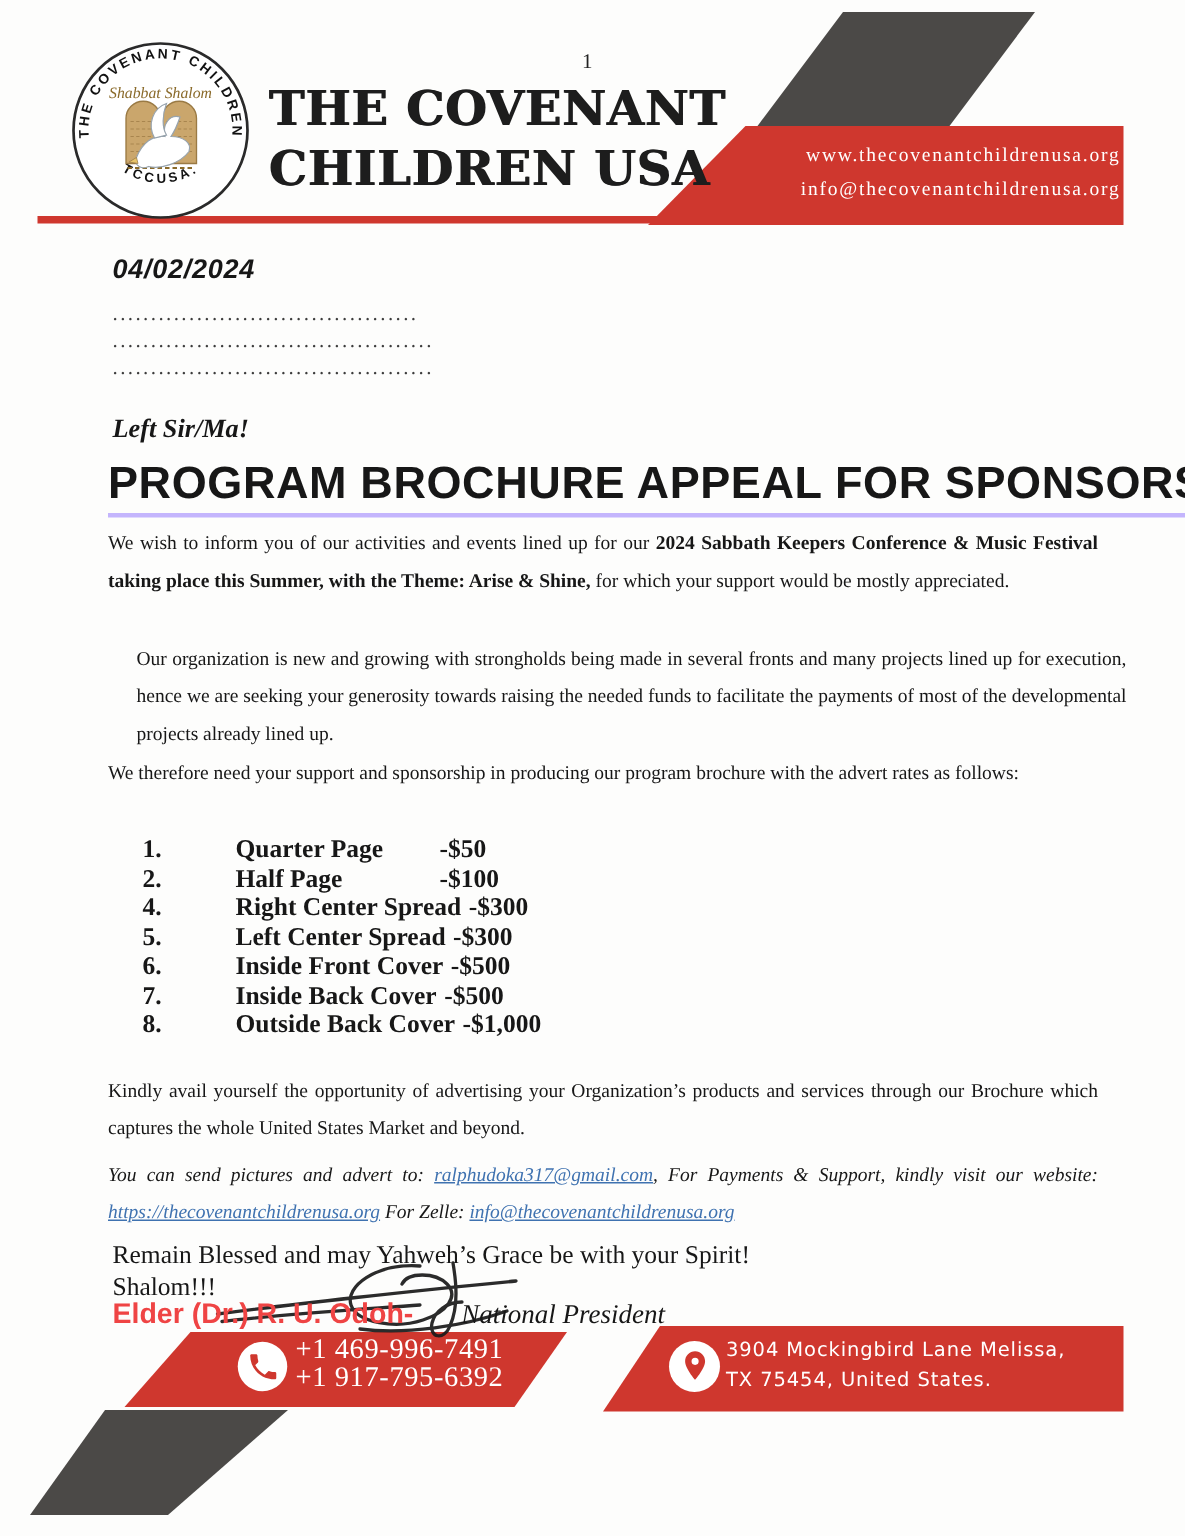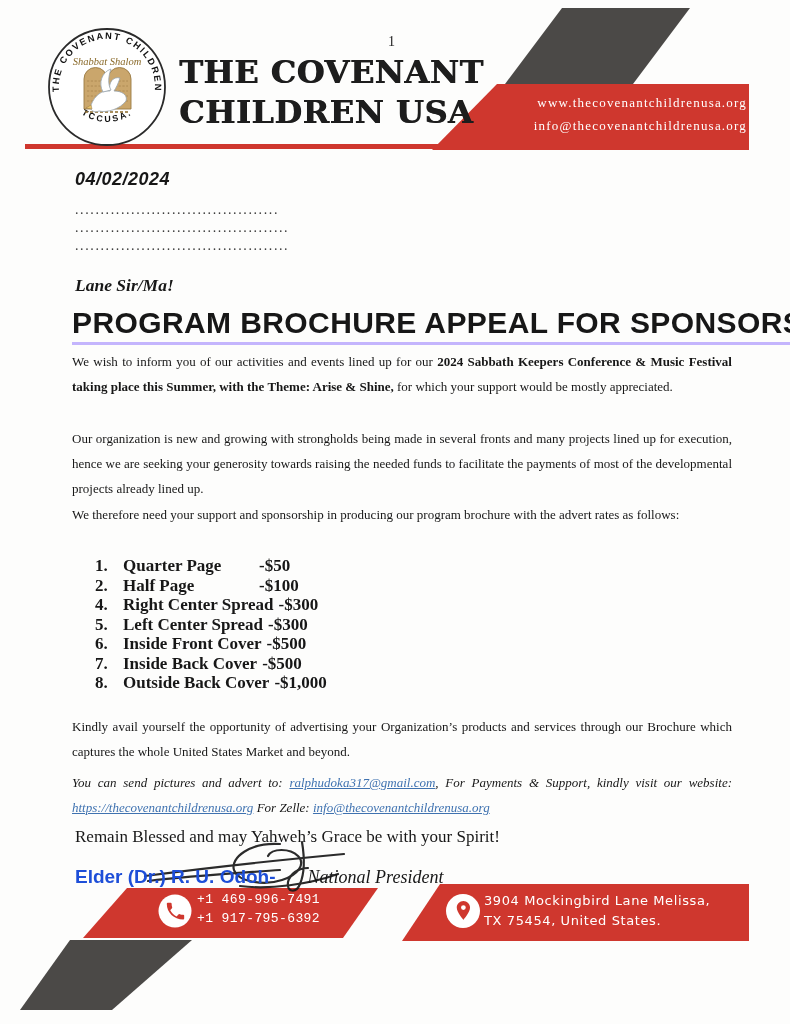--- a/index.html
+++ b/index.html
@@ -19,39 +19,39 @@
 
   
   .date{left:75px;top:169px;font-family:"Liberation Sans",sans-serif;
         font-weight:bold;font-style:italic;font-size:18px;letter-spacing:.5px;}
   .dots{left:75px;top:201px;font-size:14px;line-height:18px;letter-spacing:1.6px;color:#3c3c3c;}
   .salutation{left:75px;top:275px;font-weight:bold;font-style:italic;font-size:17.5px;}
   .subject{left:72px;top:306px;font-family:"Liberation Sans",sans-serif;font-weight:bold;
            font-size:30px;letter-spacing:.4px;border-bottom:3px solid #c4b5fd;
            padding-bottom:2px;white-space:nowrap;}
   .para{left:72px;width:660px;font-size:13px;line-height:25px;text-align:justify;}
-  .p1{top:349px;} .p2{top:426px;} .p3{top:502px;} .p4{top:714px;} .p5{top:770px;font-style:italic;}
+  .p1{top:349px;} .p2{top:426px;margin-left:19px;} .p3{top:502px;} .p4{top:714px;} .p5{top:770px;font-style:italic;}
   .b{font-weight:bold;}
   .lnk{color:#3f72b0;text-decoration:underline;cursor:pointer;}
 
   
   .rates{left:95px;top:556px;font-weight:bold;font-size:17px;line-height:19.5px;}
   .rate-row{white-space:nowrap;}
   .rate-num{display:inline-block;width:28px;}
-  .rate-label{display:inline-block;min-width:131px;margin-right:5px;}
+  .rate-label{display:inline-block;min-width:131px;margin-right:5px;margin-left:34px;}
 
   
   .closing{left:75px;top:826px;font-size:17px;line-height:21px;}
   .signer{left:75px;top:866px;white-space:nowrap;}
-  .signer-name{font-family:"Liberation Sans",sans-serif;font-weight:bold;font-size:19px;color:#1d4ed8;}
+  .signer-name{font-family:"Liberation Sans",sans-serif;font-weight:bold;font-size:19px;color:#ef4444;}
   .signer-title{font-style:italic;font-size:18px;margin-left:32px;}
 
   
-  .phones{left:197px;top:890px;color:#fff;font-family:Liberation Mono, monospace;
-          font-size:13px;line-height:19px;letter-spacing:.4px;white-space:nowrap;}
+  .phones{left:197px;top:890px;color:#fff;font-family:Liberation Serif, serif;
+          font-size:19px;line-height:19px;letter-spacing:.4px;white-space:nowrap;}
   .address{left:484px;top:891px;color:#fff;font-family:"DejaVu Sans",sans-serif;
            font-size:13px;line-height:19.5px;letter-spacing:.6px;white-space:nowrap;}
 </style>
 </head>
 <body>
 
 <div class="page">
 
   <svg class="abs" style="left:0;top:0" width="790" height="1024" viewBox="0 0 790 1024">
     <polygon points="562,8 690,8 633,84 505,84" fill="#4b4947"></polygon>
@@ -114,21 +114,21 @@
   </div>
 
   <div class="abs date">04/02/2024</div>
 
   <div class="abs dots">
     <div>........................................</div>
     <div>..........................................</div>
     <div>..........................................</div>
   </div>
 
-  <div class="abs salutation">Lane Sir/Ma!</div>
+  <div class="abs salutation">Left Sir/Ma!</div>
 
   <div class="abs subject">PROGRAM BROCHURE APPEAL FOR SPONSORSHIP:</div>
 
   <div class="abs para p1"><span>We wish to inform you of our activities and events lined up for our </span><span class="b">2024 Sabbath Keepers Conference &amp; Music Festival taking place this Summer, with the Theme: Arise &amp; Shine,</span><span> for which your support would be mostly appreciated.</span></div>
   <div class="abs para p2">Our organization is new and growing with strongholds being made in several fronts and many projects lined up for execution, hence we are seeking your generosity towards raising the needed funds to facilitate the payments of most of the developmental projects already lined up.</div>
   <div class="abs para p3">We therefore need your support and sponsorship in producing our program brochure with the advert rates as follows:</div>
 
   <div class="abs rates">
       <div class="rate-row"><span class="rate-num">1.</span><span class="rate-label">Quarter Page</span><span class="rate-price">-$50</span></div>
       <div class="rate-row"><span class="rate-num">2.</span><span class="rate-label">Half Page</span><span class="rate-price">-$100</span></div>
@@ -137,20 +137,21 @@
       <div class="rate-row"><span class="rate-num">6.</span><span class="rate-label">Inside Front Cover</span><span class="rate-price">-$500</span></div>
       <div class="rate-row"><span class="rate-num">7.</span><span class="rate-label">Inside Back Cover</span><span class="rate-price">-$500</span></div>
       <div class="rate-row"><span class="rate-num">8.</span><span class="rate-label">Outside Back Cover</span><span class="rate-price">-$1,000</span></div>
     </div>
 
   <div class="abs para p4">Kindly avail yourself the opportunity of advertising your Organization’s products and services through our Brochure which captures the whole United States Market and beyond.</div>
   <div class="abs para p5"><span>You can send pictures and advert to: </span><a class="lnk">ralphudoka317@gmail.com</a><span>, For Payments &amp; Support, kindly visit our website: </span><a class="lnk">https://thecovenantchildrenusa.org</a><span> For Zelle: </span><a class="lnk">info@thecovenantchildrenusa.org</a></div>
 
   <div class="abs closing">
     <div>Remain Blessed and may Yahweh’s Grace be with your Spirit!</div>
+    <div>Shalom!!!</div>
   </div>
 
   <svg class="abs" style="left:130px;top:824px" width="230" height="74" viewBox="0 0 230 74">
     <g fill="none" stroke="#1a1a1a" stroke-width="2.2" stroke-linecap="round" opacity="0.92">
       <path d="M15,52 C60,46 150,36 214,30"></path>
       <path d="M18,57 C60,52 110,49 150,46"></path>
       <path d="M150,20 C120,18 100,34 104,46 C108,58 134,62 152,56 C168,51 176,40 168,32 C160,24 142,24 138,32"></path>
       <path d="M172,18 C174,30 176,46 170,60 C166,70 156,68 158,58 C160,50 168,44 178,44"></path>
       <path d="M110,62 C140,66 180,60 208,50"></path>
     </g>

